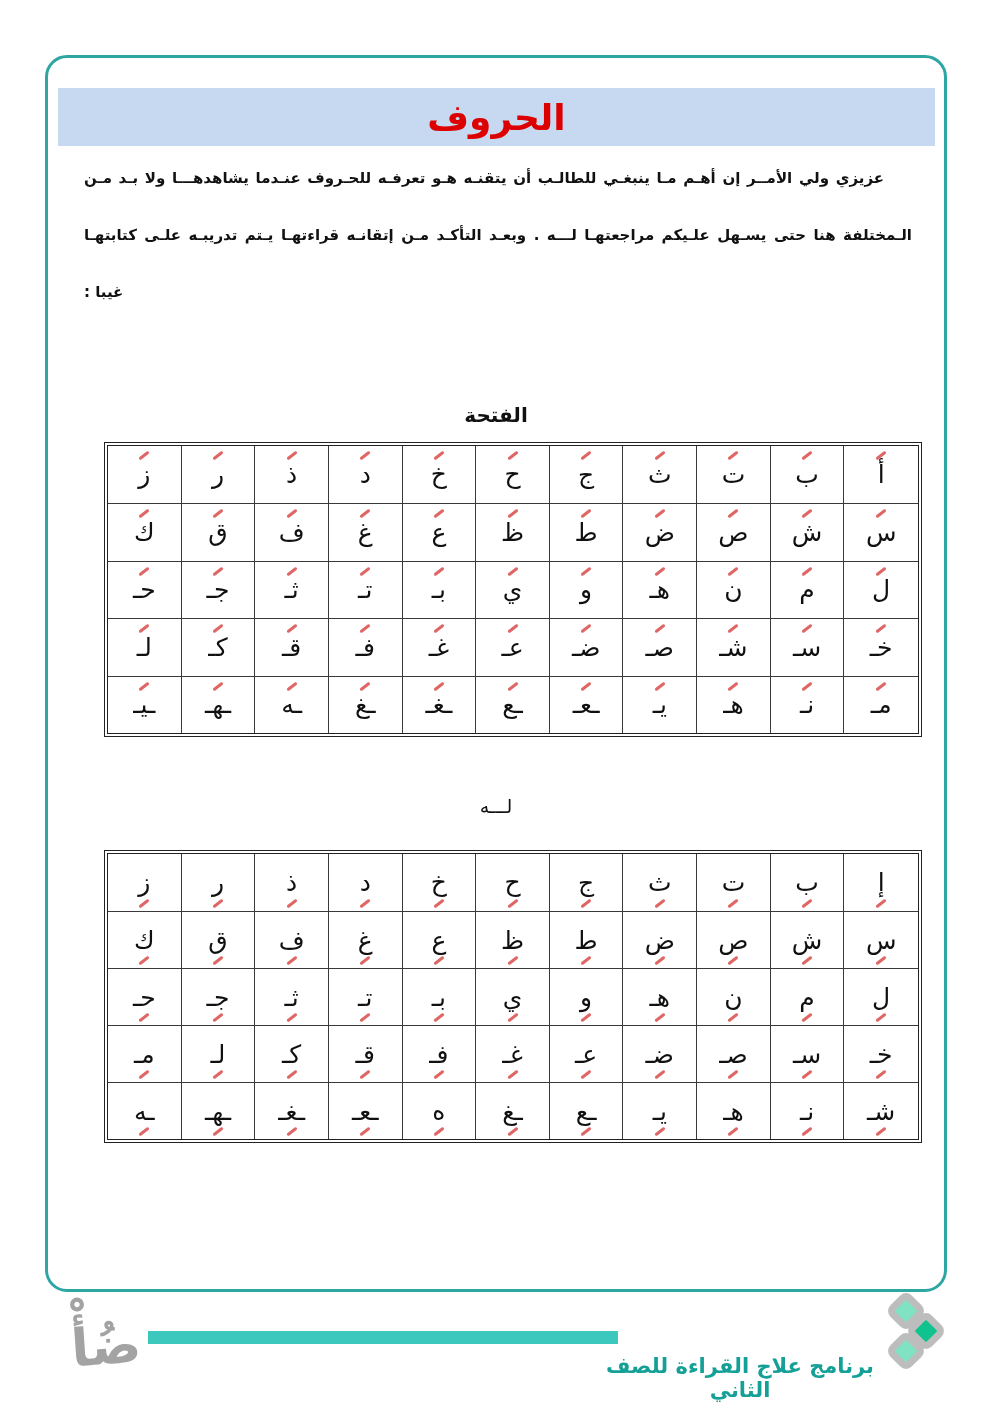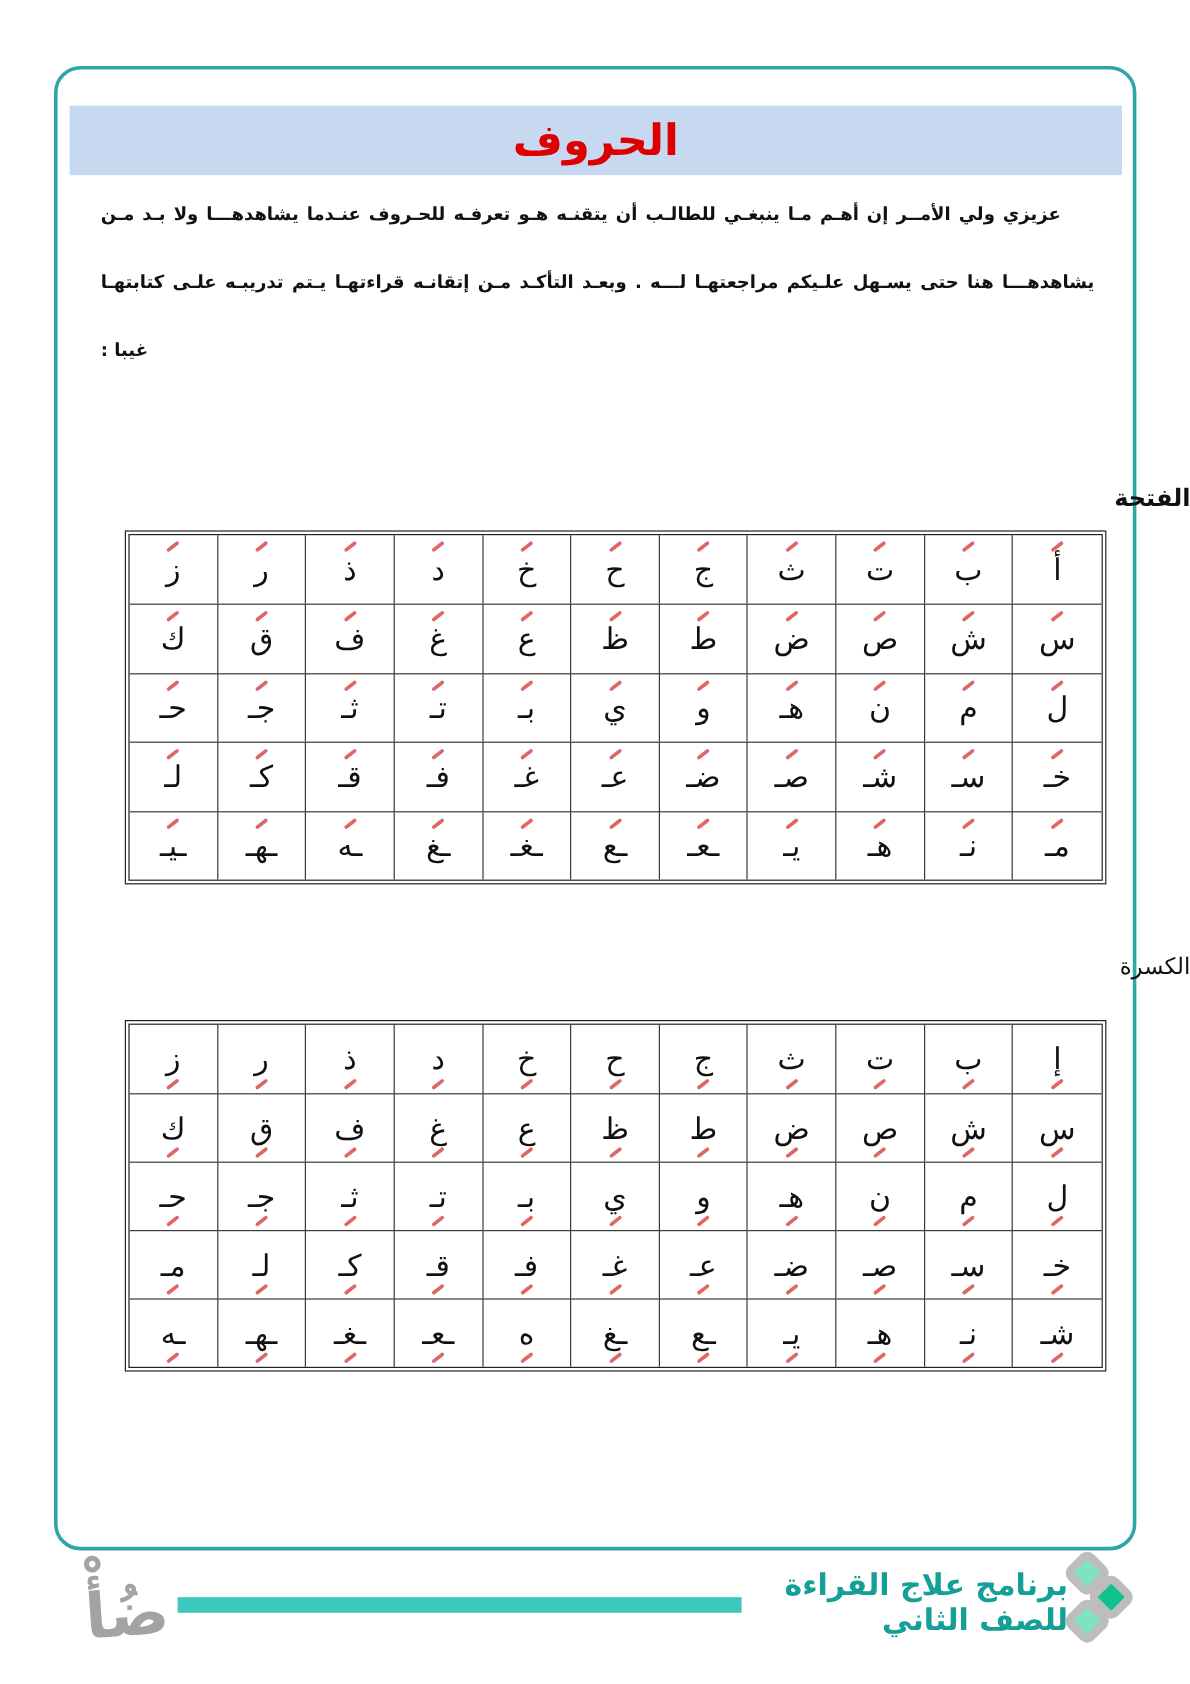--- a/index.html
+++ b/index.html
@@ -17,21 +17,21 @@
   .title-band h1 { color:var(--title); font-size:36px; font-weight:800; letter-spacing:1px; }
 
   
   .intro { position:absolute; left:84px; top:163px; width:828px; direction:rtl;
            font-size:15px; font-weight:bold; color:#111; }
   .intro p { line-height:30px; margin-bottom:27px; text-align:left; }
   .intro p.just { text-align:justify; text-align-last:justify; }
   .intro p.indent { text-indent:28px; }
 
   
-  .caption { position:absolute; left:0; width:100%; text-align:right; color:#111; }
+  .caption { position:absolute; left:0; width:100%; text-align:center; color:#111; }
   .cap1 { top:403px; font-size:20px; font-weight:bold; }
   .cap2 { top:795px; font-size:19px; font-weight:normal; }
 
   
   .letters-table { position:absolute; left:104px; width:818px; direction:rtl;
                    display:grid; grid-auto-rows:1fr; border:4px double #222; background:#fff; }
   .t1 { top:442px; height:295px; }
   .t2 { top:850px; height:293px; }
   .trow { display:grid; grid-template-columns:repeat(11,1fr); }
   .trow:not(:first-child) .cell { border-top:1px solid #3a3a3a; }
@@ -42,43 +42,43 @@
           background:var(--diacritic); border-radius:2px; transform:rotate(-38deg); }
   .mark.fatha { top:8px; }
   .mark.kasra { bottom:6px; }
 
   
   .logo { position:absolute; left:58px; top:1300px; width:96px; height:92px;
           display:flex; align-items:center; justify-content:center;
           color:#a3a3a3; font-size:52px; font-weight:bold; transform:rotate(-4deg); }
   .footer-bar { position:absolute; left:148px; top:1331px; width:470px; height:13px;
                 background:var(--accent_bar); }
-  .footer-text { position:absolute; right:102px; top:1306px; width:300px; direction:rtl;
-                 text-align:right; font-size:25px; font-weight:800; color:var(--accent_text); }
+  .footer-text { position:absolute; right:102px; top:1354px; width:300px; direction:rtl;
+                 text-align:center; font-size:21px; font-weight:800; color:var(--accent_text); }
   .diamonds { position:absolute; left:880px; top:1292px; width:112px; height:111px; }
   .diamond { position:absolute; width:30px; height:30px; border:7px solid var(--diamond_border);
              border-radius:8px; transform:rotate(45deg); }
   .d1 { left:11px; top:4px;  background:var(--diamond_light); }
   .d2 { left:31px; top:24px; background:var(--diamond_dark); }
   .d3 { left:11px; top:44px; background:var(--diamond_light); }
 </style>
 </head>
 <body>
 
 <div class="page">
 
   <div class="frame"></div>
 
   <div class="title-band">
     <h1>الحروف</h1>
   </div>
 
   <div class="intro">
     <p class="just indent">عزيزي ولي الأمــر إن أهـم مـا ينبغـي للطالـب أن يتقنـه هـو تعرفـه للحـروف عنـدما يشاهدهـــا ولا بـد مـن</p>
-    <p class="just">يشاهدهـــا هنا حتى يسـهل علـيكم مراجعتهـا لـــه . وبعـد التأكـد مـن إتقانـه قراءتهـا يـتم تدريبـه علـى كتابتهـا</p>
+    <p class="just">الـمختلفة هنا حتى يسـهل علـيكم مراجعتهـا لـــه . وبعـد التأكـد مـن إتقانـه قراءتهـا يـتم تدريبـه علـى كتابتهـا</p>
     <p>غيبا :</p>
   </div>
 
   <div class="caption cap1">الفتحة</div>
   <div class="letters-table t1">
       <div class="trow">
         <div class="cell">
           <span class="base" dir="rtl">أ</span>
           <i class="mark fatha"></i>
         </div>
@@ -302,21 +302,21 @@
           <span class="base" dir="rtl">ـهـ</span>
           <i class="mark fatha"></i>
         </div>
         <div class="cell">
           <span class="base" dir="rtl">ـيـ</span>
           <i class="mark fatha"></i>
         </div>
       </div>
     </div>
 
-  <div class="caption cap2">الكسرة</div>
+  <div class="caption cap2">لـــه</div>
   <div class="letters-table t2">
       <div class="trow">
         <div class="cell">
           <span class="base" dir="rtl">إ</span>
           <i class="mark kasra"></i>
         </div>
         <div class="cell">
           <span class="base" dir="rtl">ب</span>
           <i class="mark kasra"></i>
         </div>

